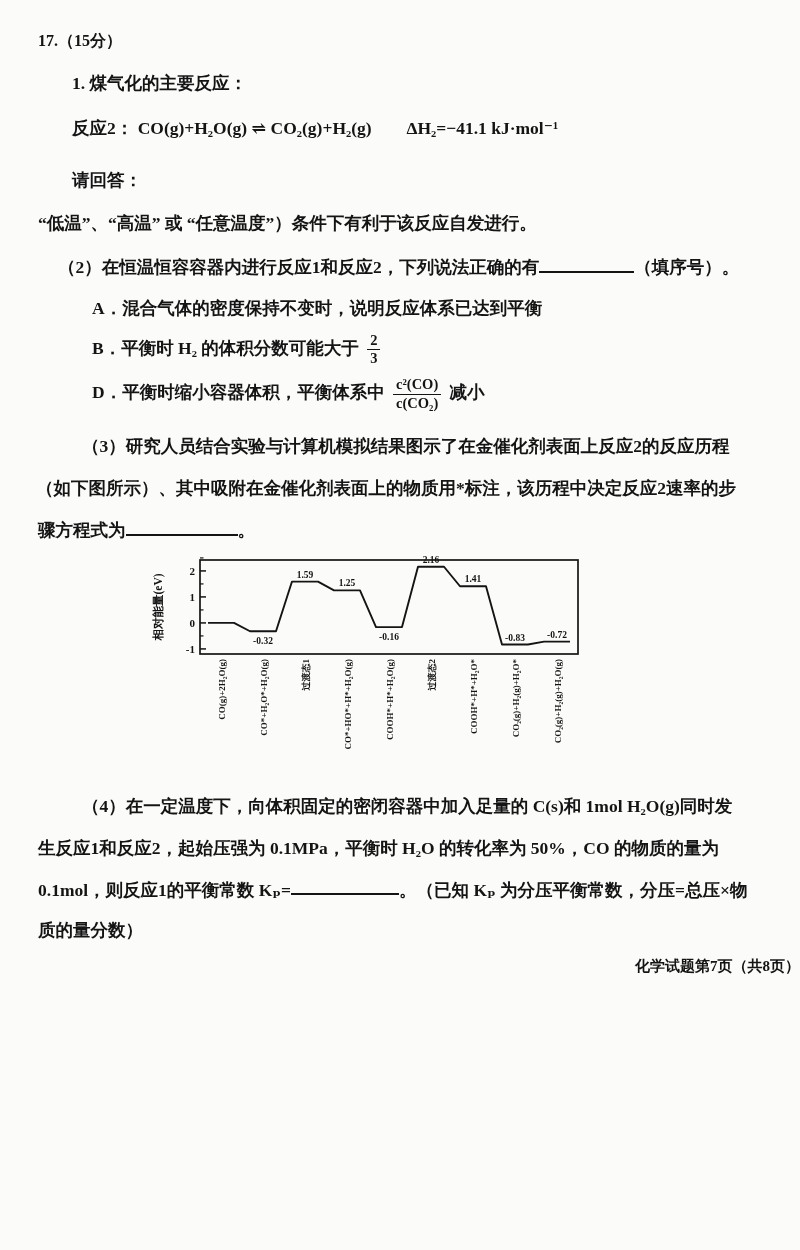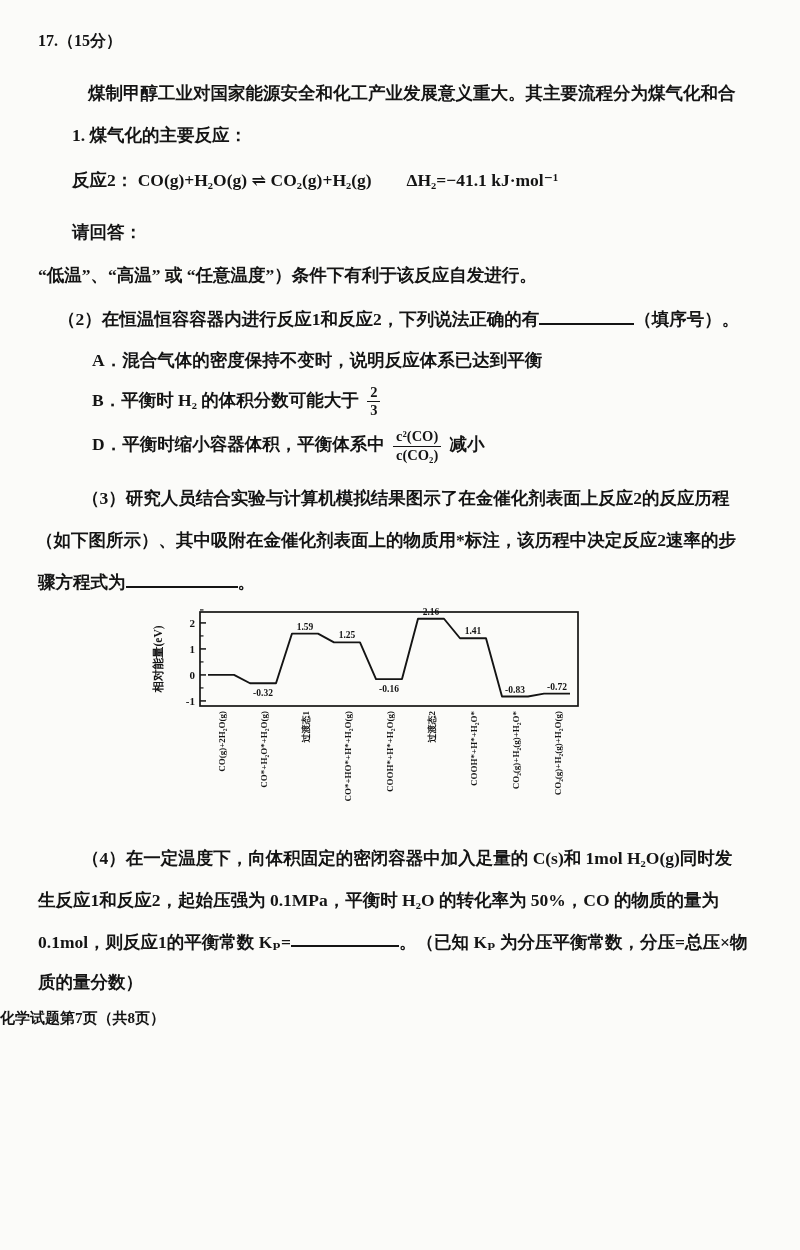--- a/index.html
+++ b/index.html
@@ -12,31 +12,30 @@
   .page{position:relative;width:800px;min-height:1250px;}
   .line{display:block;white-space:nowrap;font-size:17.5px;line-height:26px;}
   .blank{display:inline-block;height:1em;border-bottom:2px solid #141414;vertical-align:baseline;}
   .blank.w95{width:95px;} .blank.w110{width:112px;} .blank.w105{width:108px;}
   .frac{display:inline-flex;flex-direction:column;align-items:center;vertical-align:middle;
         font-size:14.5px;line-height:1.2;margin:0 4px;}
   .frac .num{border-bottom:1.8px solid #141414;padding:0 3px;}
   .frac .den{padding:0 3px;}
   .title{font-size:16px;margin:28px 0 0 38px;}
   .chart-wrap{margin:10px 0 0 148px;}
-  .footer{text-align:left;font-size:15px;margin-top:10px;padding-bottom:16px;}
+  .footer{text-align:right;font-size:15px;margin-top:10px;padding-bottom:16px;}
   svg text{font-family:"Liberation Serif","DejaVu Serif","DejaVu Sans",serif;fill:#141414;}
 </style>
 </head>
 <body>
 
 <div class="page">
 
   <div class="line title">17.（15分）</div>
 
-  <div class="line" style="margin:26px 0 0 88px">煤制甲醇工业对国家能源安全和化工产业发展意义重大。其主要流程分为煤气化和合</div>
 
   <div class="line" style="margin:16px 0 0 72px">1. 煤气化的主要反应：</div>
 
 
   <div class="line" style="margin:19px 0 0 72px">
     <span>反应2：</span>
     <span>CO(g)+H₂O(g) ⇌ CO₂(g)+H₂(g)</span>
     <span style="display:inline-block;width:26px"></span>
     <span>ΔH₂=−41.1 kJ·mol⁻¹</span>
   </div>

